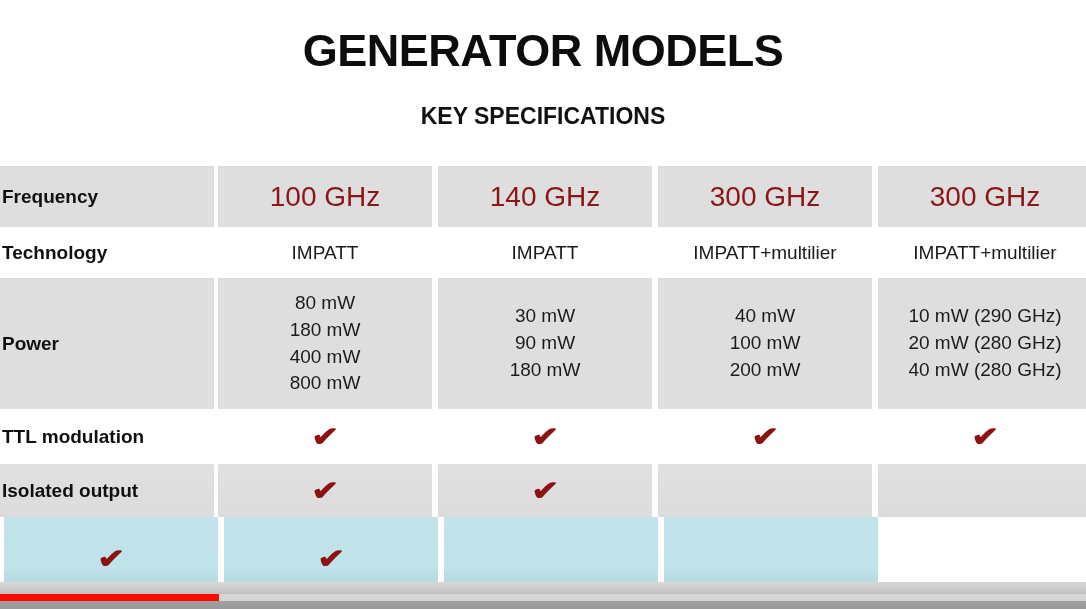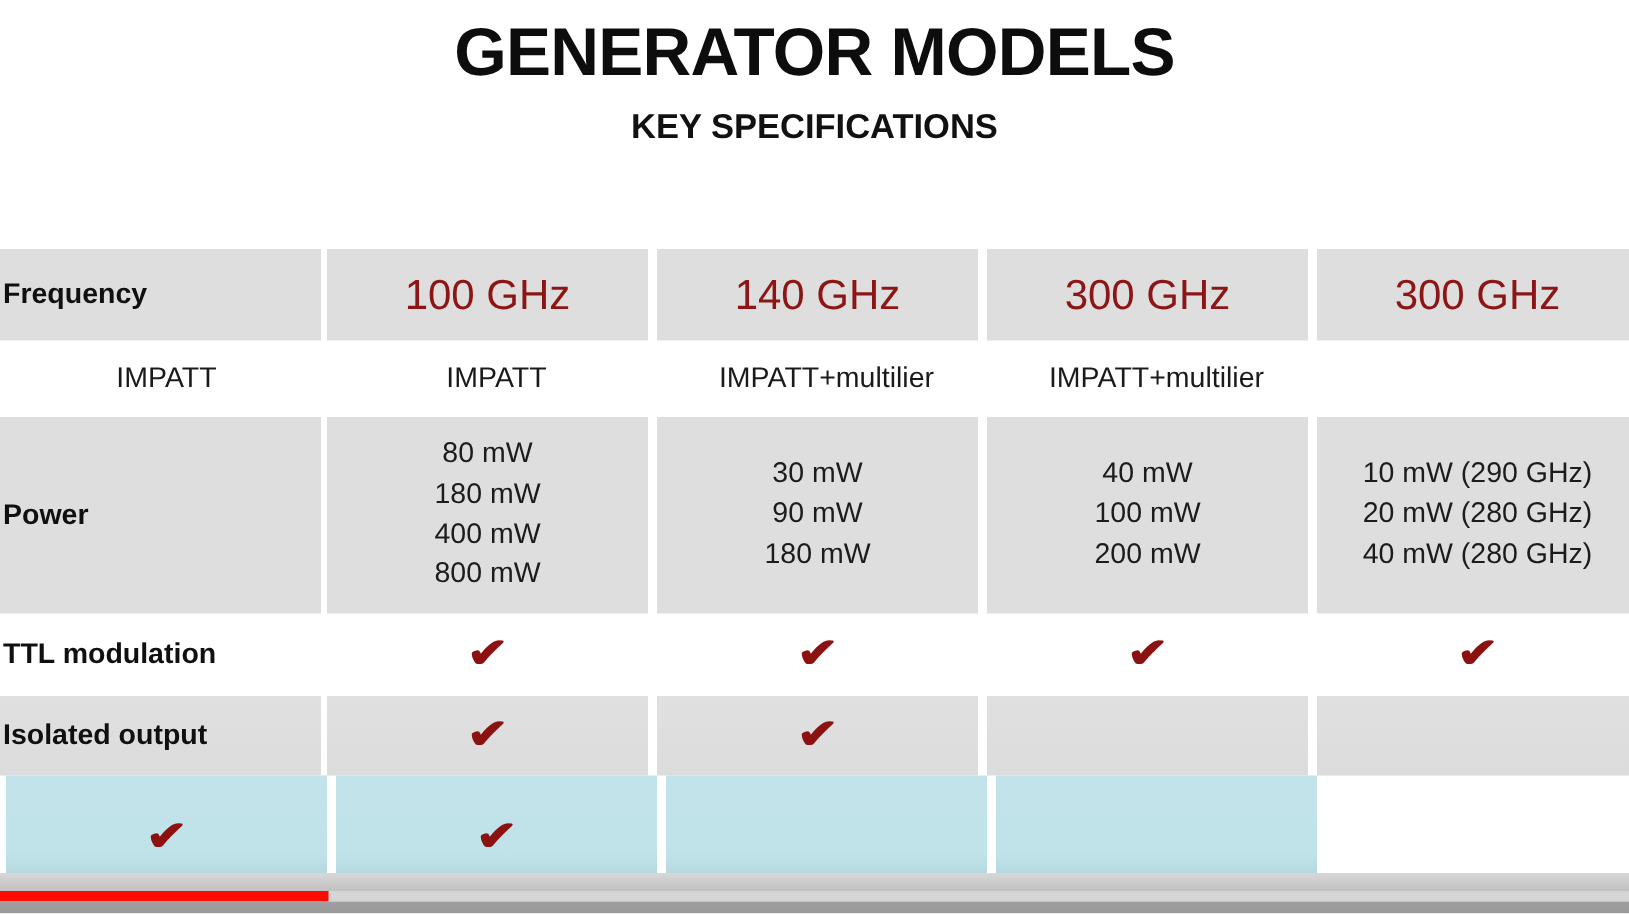--- a/index.html
+++ b/index.html
@@ -17,21 +17,21 @@
   }
 
   
   .slide-title {
     text-align: center;
     font-weight: bold;
     font-size: 45px;
     letter-spacing: -0.5px;
     line-height: 1;
     color: #0d0d0d;
-    margin: 0;
+    margin: 16px;
     padding-top: 12px;
   }
   .slide-subtitle {
     text-align: center;
     font-weight: bold;
     font-size: 23px;
     letter-spacing: 0px;
     line-height: 1;
     color: #111111;
     margin: 0;
@@ -168,20 +168,21 @@
       </div>
     <div class="gap-wide"></div>
     <div class="cell cell-data shade">
         <span class="freq-val">300 GHz</span>
       </div>
   </div>
 
   <div class="spacer-1"></div>
 
   <div class="spec-row r-tech">
+    <div class="cell cell-label plain">Technology</div>
     <div class="gap"></div>
     <div class="cell cell-data plain">IMPATT</div>
     <div class="gap-wide"></div>
     <div class="cell cell-data plain">IMPATT</div>
     <div class="gap-wide"></div>
     <div class="cell cell-data plain">IMPATT+multilier</div>
     <div class="gap-wide"></div>
     <div class="cell cell-data plain">IMPATT+multilier</div>
   </div>
 

